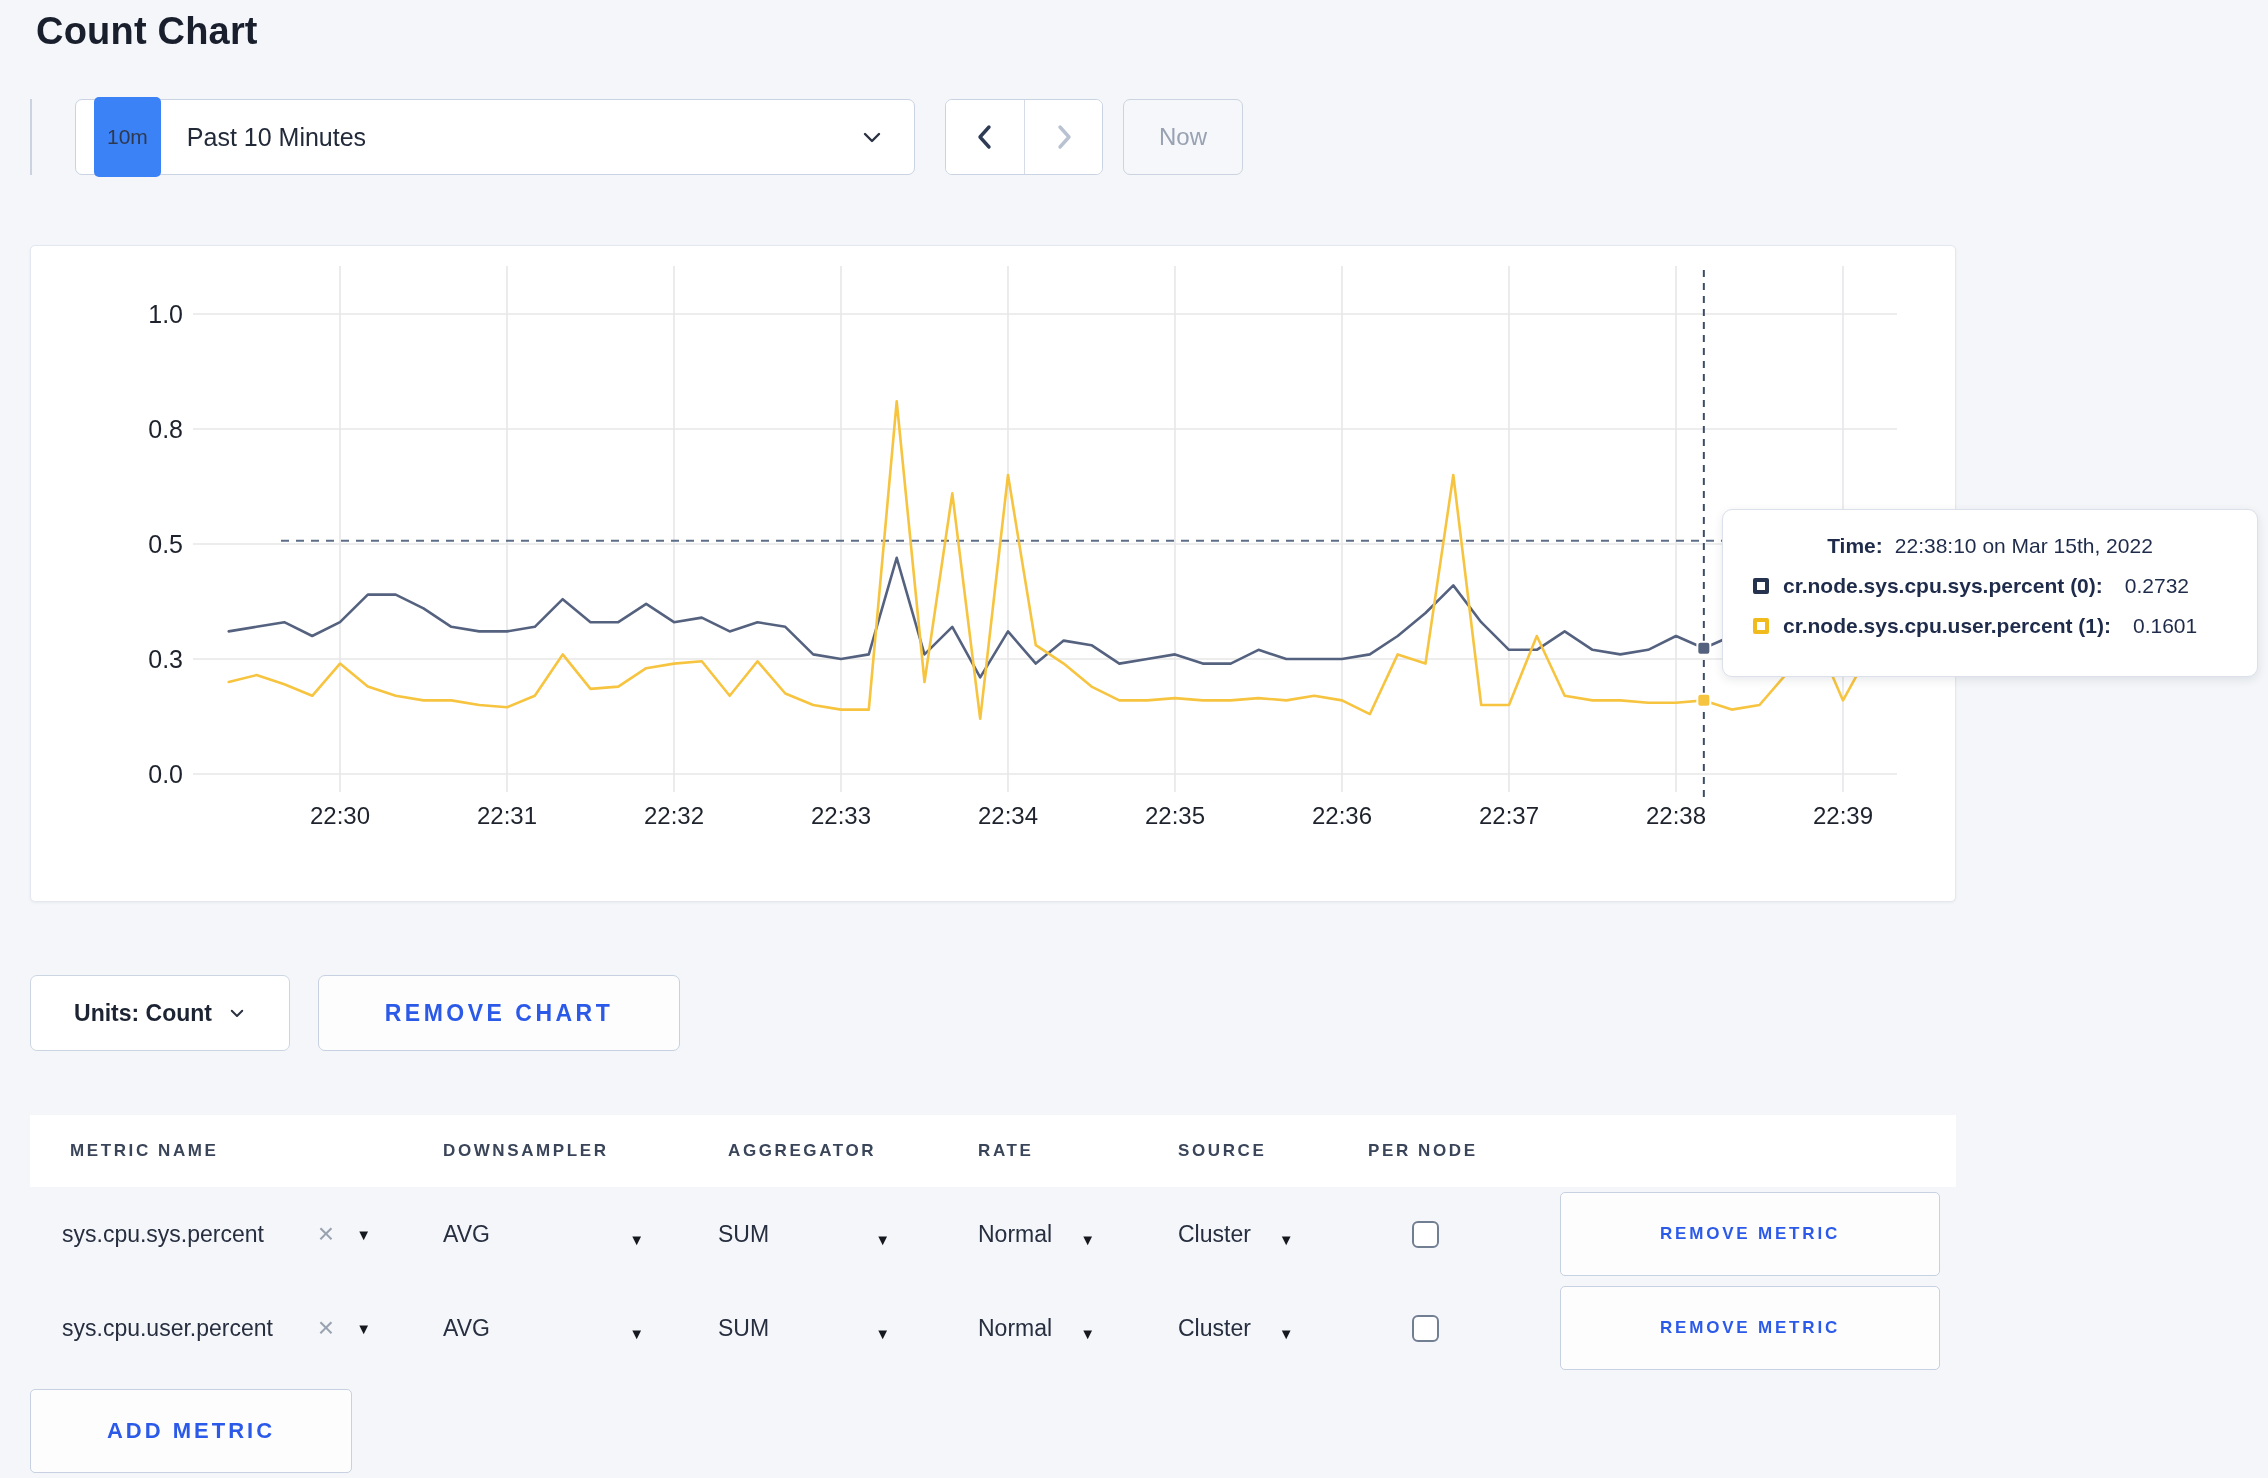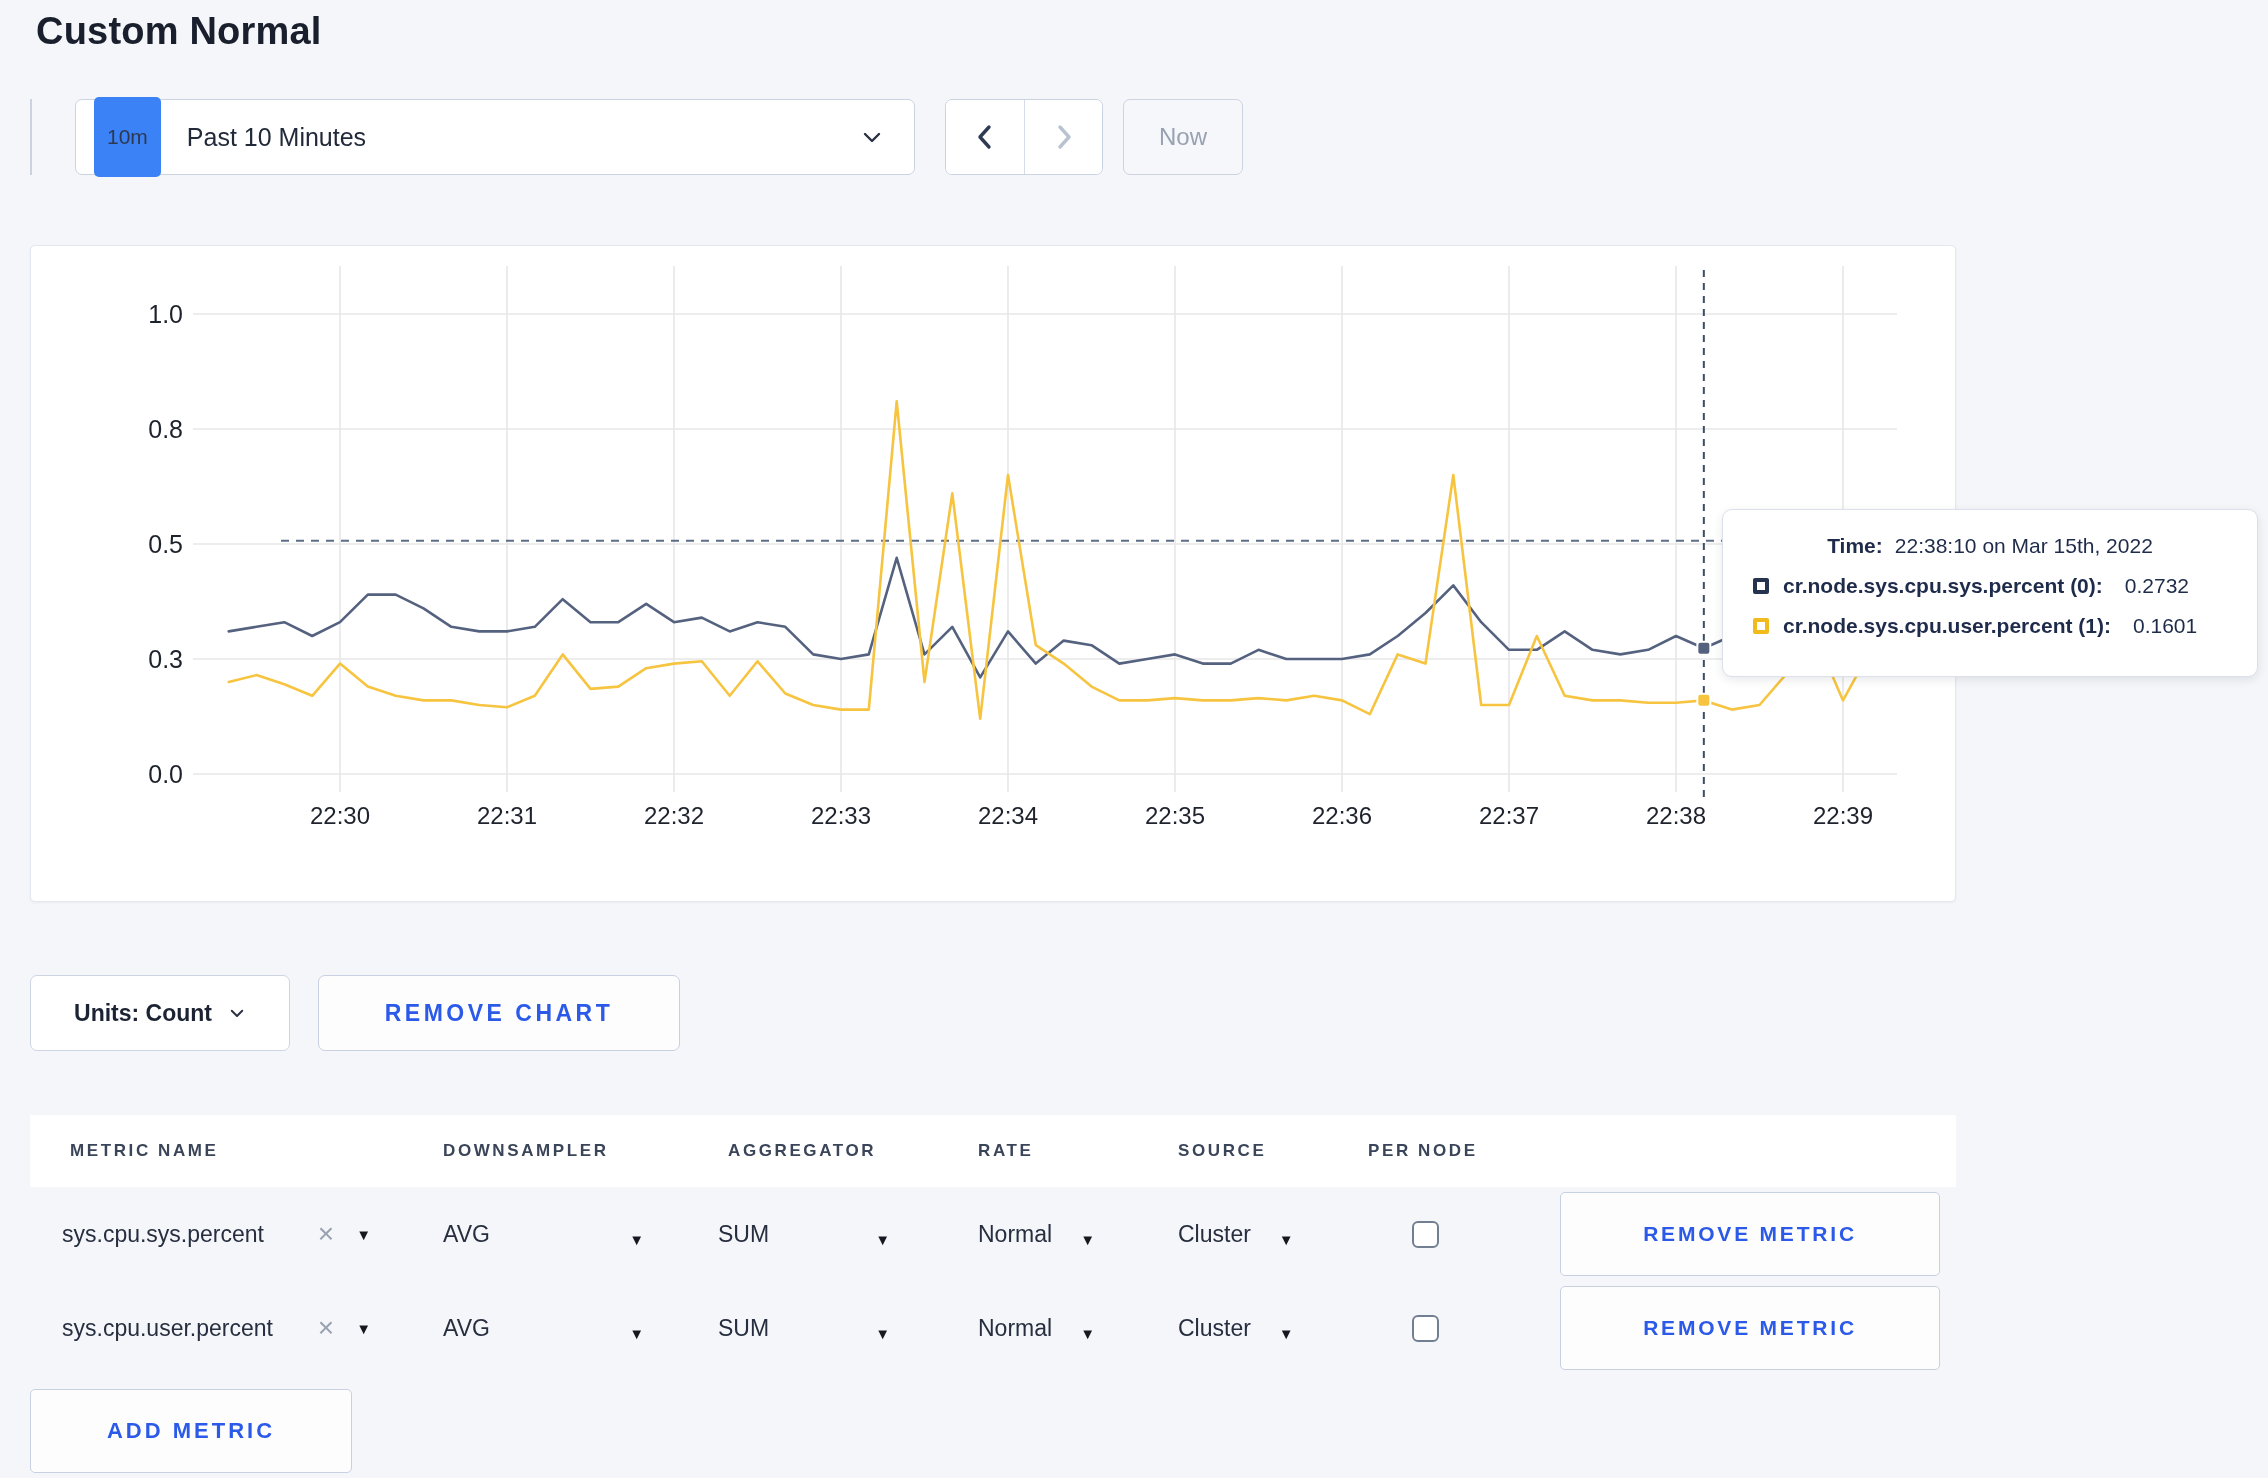--- a/index.html
+++ b/index.html
@@ -74,28 +74,28 @@
   .c-metric { padding:0 34px 0 32px; }
   .c-metric .x-icon { margin-left:auto; color:#99a2b0; font-size:28px; line-height:1; cursor:pointer; }
   .c-metric .tri { margin-left:22px; }
   .c-ds  { justify-content:space-between; padding:0 46px 0 38px; }
   .c-ag  { justify-content:space-between; padding:0 50px 0 28px; }
   .c-rate{ padding-left:38px; gap:12px; }
   .c-src { padding-left:38px; gap:12px; }
   .c-node{ padding-left:82px; }
   .tri { font-size:15px; color:#15181e; }
   .checkbox { width:27px; height:27px; border:2px solid #727e92; border-radius:6px; background:#fff; cursor:pointer; }
-  .remove-metric-btn { width:380px; height:84px; margin-left:60px; font-size:21px; letter-spacing:2.8px; border-radius:5px; }
+  .remove-metric-btn { width:380px; height:84px; margin-left:60px; font-size:17px; letter-spacing:2.8px; border-radius:5px; }
   .add-metric-btn { margin-top:14px; width:322px; height:84px; font-size:22px; letter-spacing:3px; border-radius:5px; }
   .dd-inline { cursor:pointer; display:flex; align-items:flex-end; gap:28px; }
 </style>
 </head>
 <body>
 
-<h1 class="page-title">Custom Normal</h1>
+<h1 class="page-title">Count Chart</h1>
 
 <div class="toolbar">
   <div class="toolbar-rule"></div>
   <div class="time-dd">
     <span class="time-badge">10m</span>
     <span class="time-label">Past 10 Minutes</span>
     <span class="chev">
       <svg width="24" height="24" viewBox="0 0 24 24">
           <polyline points="5,9 12,16 19,9" fill="none" stroke="#2a3140" stroke-width="2.4" stroke-linecap="round" stroke-linejoin="round"></polyline>
         </svg>

